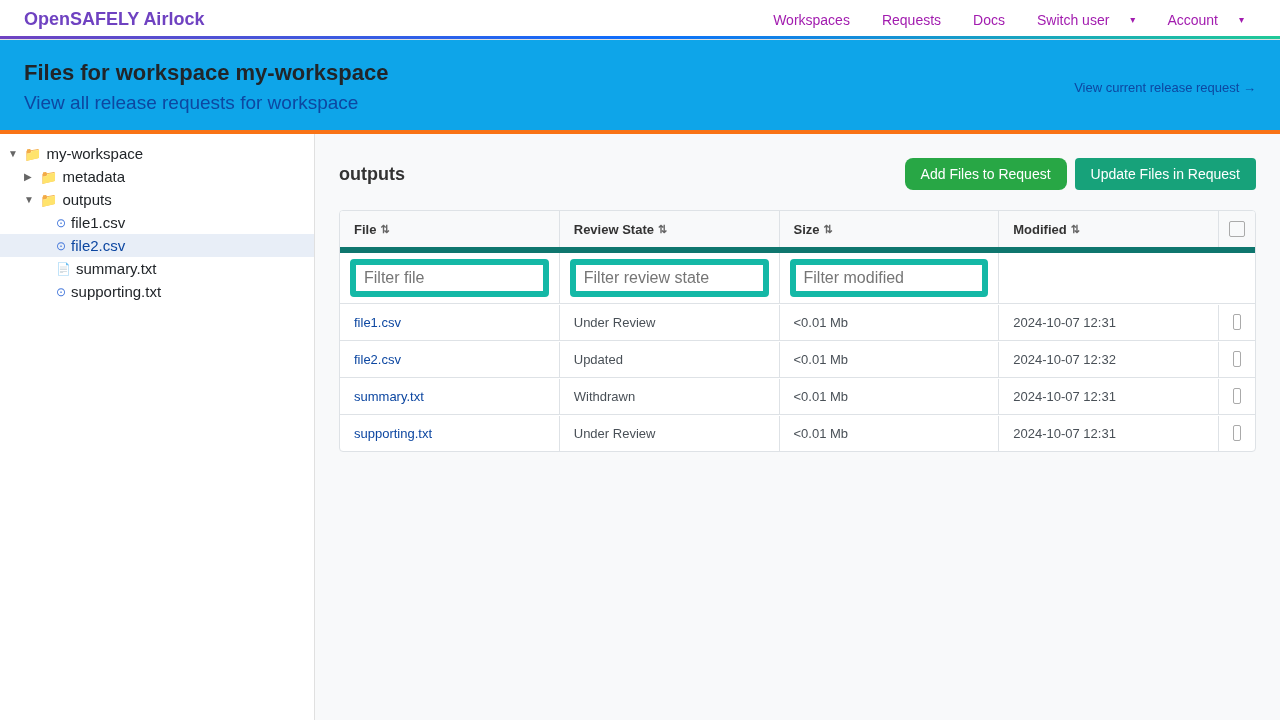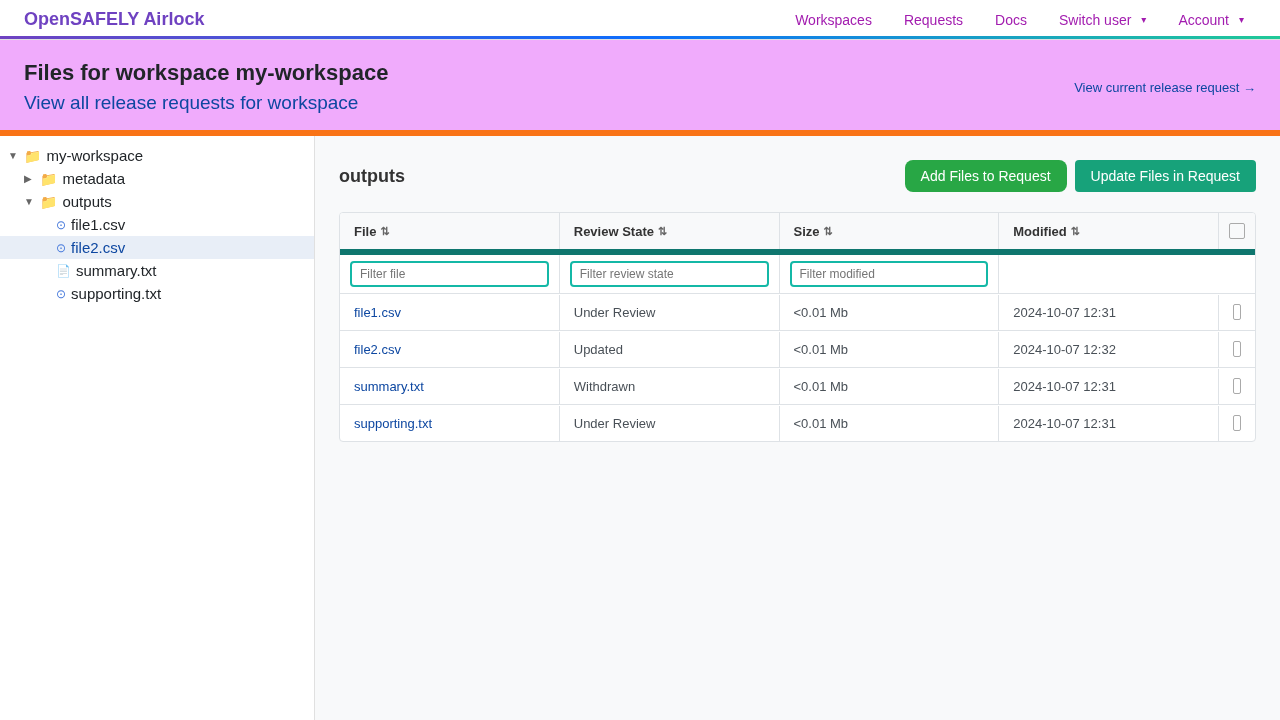--- a/index.html
+++ b/index.html
@@ -33,29 +33,29 @@
     .nav-links { display: flex; align-items: center; gap: 8px; }
     .nav-link {
       padding: 6px 12px;
       color: #a21caf;
       text-decoration: none;
       font-size: 14px;
       border-radius: 4px;
       cursor: pointer;
     }
     .nav-link-dropdown {
-      display: flex; align-items: center; gap: 10px;
+      display: flex; align-items: center; gap: 21px;
     }
     .chevron { font-size: 10px; }
 
     
     .page-header {
-      background: #f0abfc;
+      background: #0ea5e9;
       padding: 20px 24px 16px;
-      border-bottom: 6px solid #f97316;
+      border-bottom: 4px solid #f97316;
       display: flex;
       justify-content: space-between;
       align-items: flex-start;
     }
     .page-title { font-size: 22px; font-weight: 700; margin-bottom: 6px; }
     .page-subtitle a { color: #0d47a1; text-decoration: none; font-size: 19px; }
     .view-release-link { color: #0d47a1; text-decoration: none; font-size: 13px; align-self: center; }
 
     
     .main-layout { display: flex; height: calc(100vh - 48px - 80px); }
@@ -161,24 +161,24 @@
       grid-template-columns: 1fr 1fr 1fr 1fr 36px;
       border-bottom: 1px solid #dee2e6;
     }
     .filter-cell {
       padding: 6px 10px;
       border-right: 1px solid #dee2e6;
     }
     .filter-cell:last-child { border-right: none; }
     .filter-input {
       width: 100%;
-      border: 2px solid #14b8a6;
+      border: 6px solid #14b8a6;
       border-radius: 4px;
       padding: 4px 8px;
-      font-size: 12px;
+      font-size: 16px;
       color: #495057;
       outline: none;
     }
 
     .table-row {
       display: grid;
       grid-template-columns: 1fr 1fr 1fr 1fr 36px;
       border-bottom: 1px solid #dee2e6;
       align-items: center;
     }

